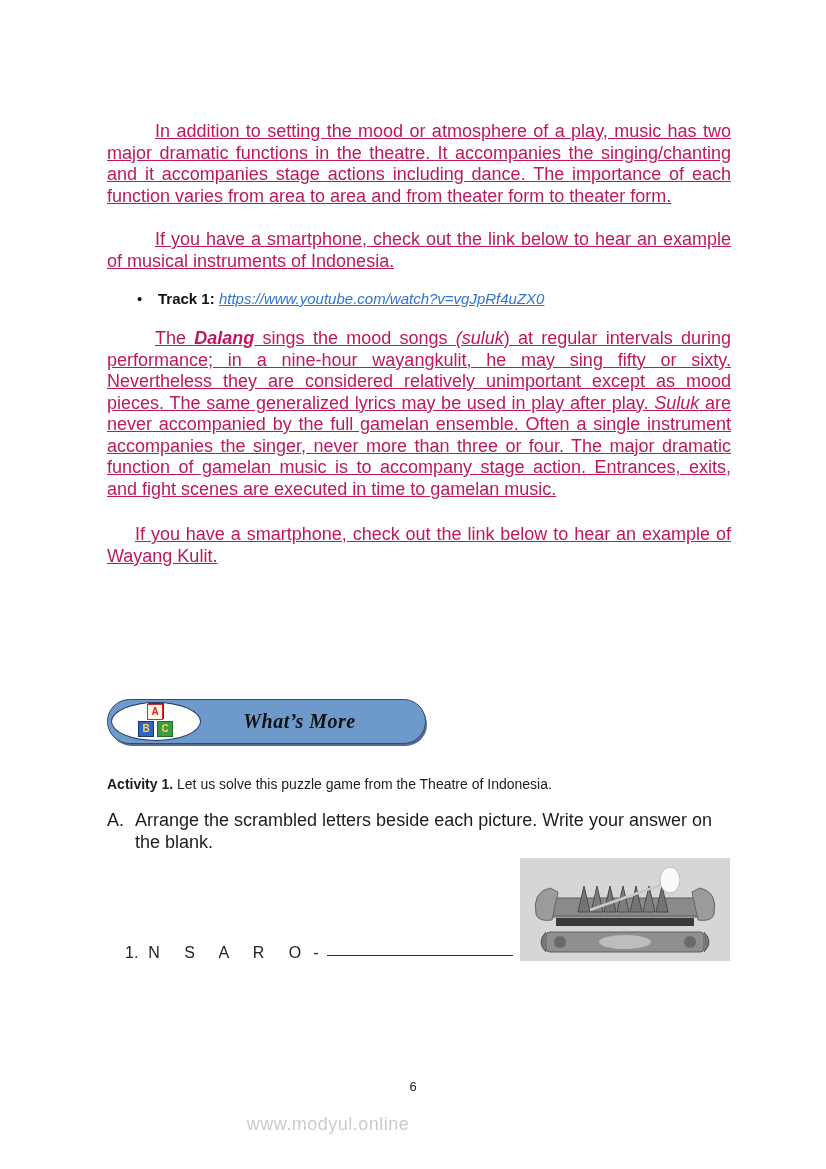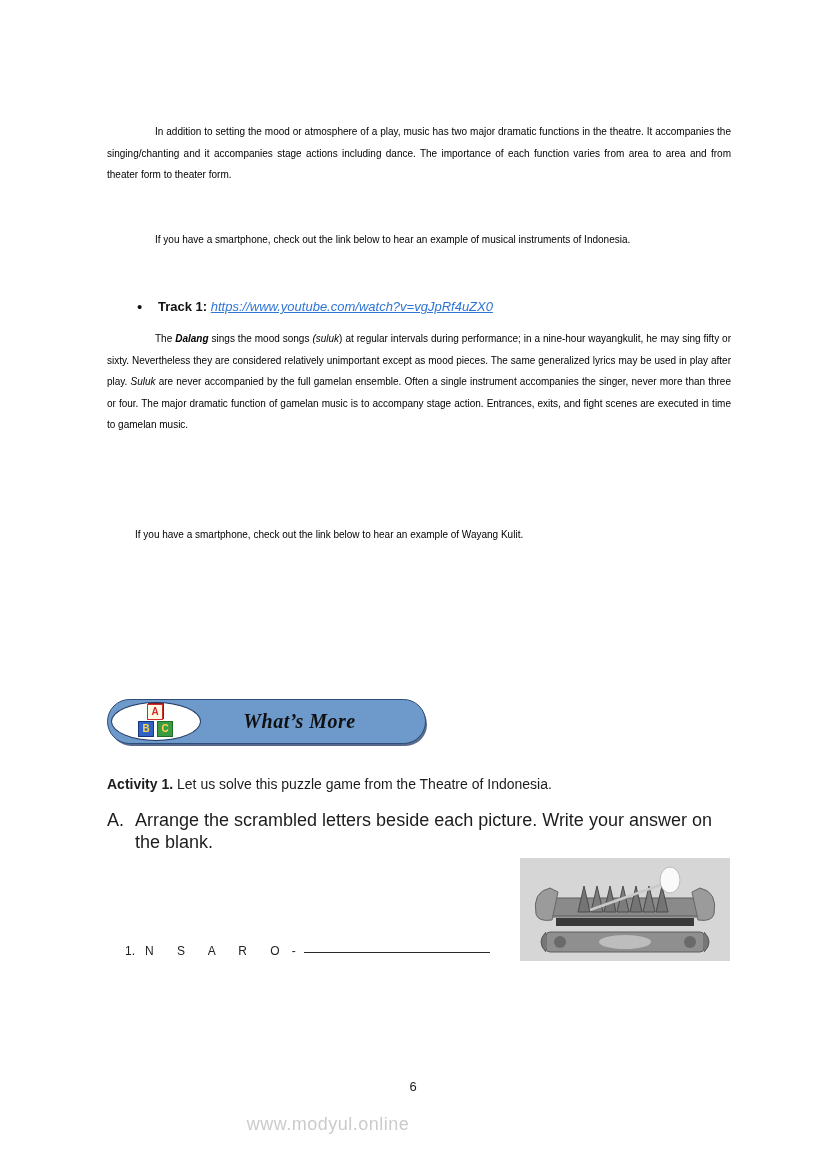--- a/index.html
+++ b/index.html
@@ -10,38 +10,38 @@
   }
   .page {
     position: relative;
     width: 826px;
     height: 1169px;
     background: #ffffff;
     overflow: hidden;
   }
   .abs { position: absolute; left: 107px; width: 624px; }
   .body-text {
-    font-size: 10px;
+    font-size: 18px;
     line-height: 21.5px;
     text-align: justify;
-    color: #000000;
+    color: #be185d;
+    text-decoration: underline;
   }
   .indent-lg { text-indent: 48px; }
   .indent-sm { text-indent: 28px; }
   .bold { font-weight: bold; }
   .italic { font-style: italic; }
   .bold-italic { font-weight: bold; font-style: italic; }
 
   ul.track-list { list-style: none; }
   ul.track-list li {
     position: relative;
     padding-left: 51px;
-    font-size: 13px;
+    font-size: 15px;
     line-height: 21px;
-    margin-top: 8px;
   }
   ul.track-list li::before {
     content: "\2022";
     position: absolute;
     left: 30px;
     top: 0;
     font-size: 15px;
     color: #111;
   }
   .track-label { font-weight: bold; color: #111; }
@@ -100,21 +100,21 @@
   }
 
   .activity-line { font-size: 14px; line-height: 21.5px; }
   .item-a {
     font-size: 18px; line-height: 21.5px;
     padding-left: 28px;
     text-indent: -28px;
   }
   .item-a .item-letter { display: inline-block; width: 28px; text-indent: 0; }
 
-  .q1-line { font-size: 12px; color: #222; white-space: nowrap; }
+  .q1-line { font-size: 16px; color: #222; white-space: nowrap; }
   .q1-number { margin-right: 10px; }
   .q1-letters { letter-spacing: 10px; }
   .q1-dash { margin-left: 2px; margin-right: 8px; }
   .blank-line {
     display: inline-block;
     width: 186px;
     border-bottom: 1.5px solid #2b2b2b;
     transform: translateY(-2px);
   }
 

